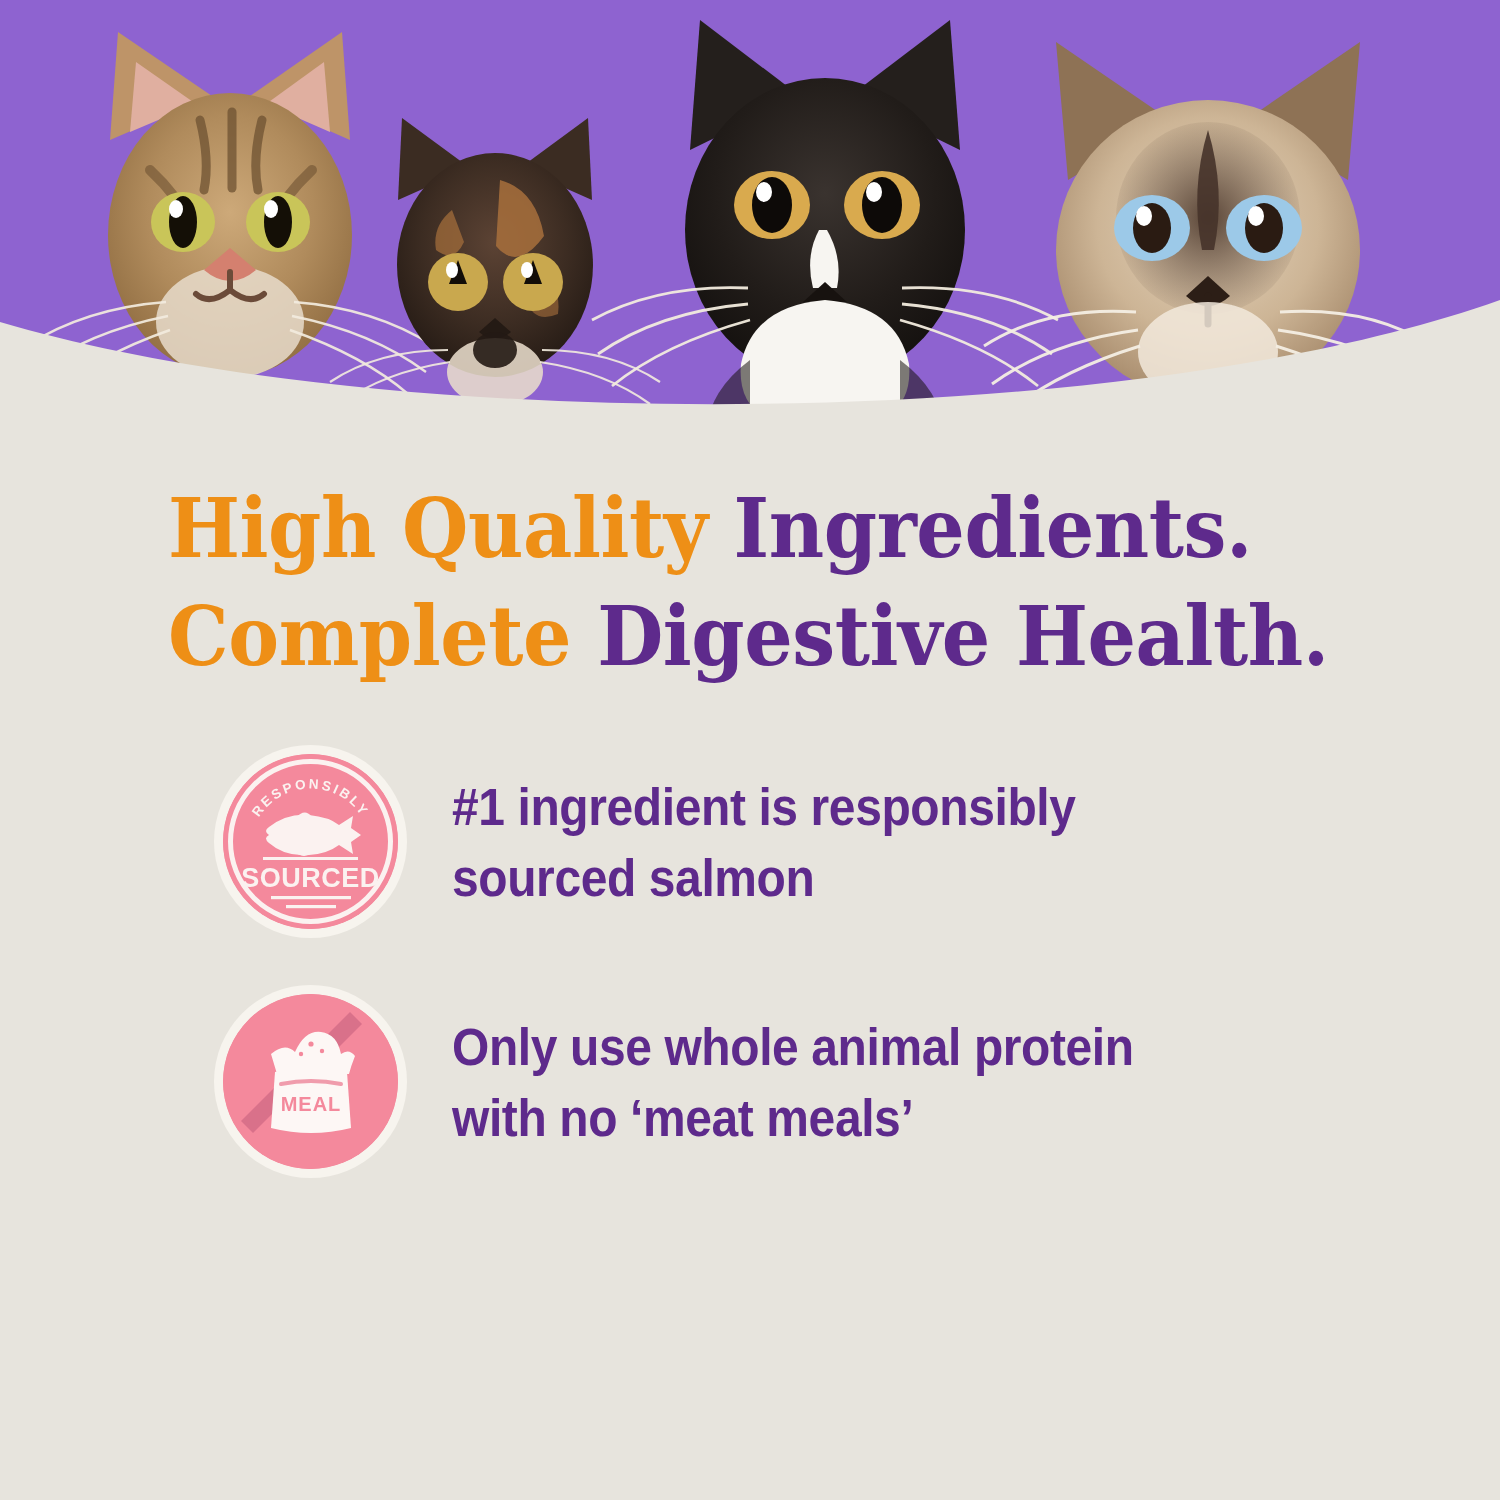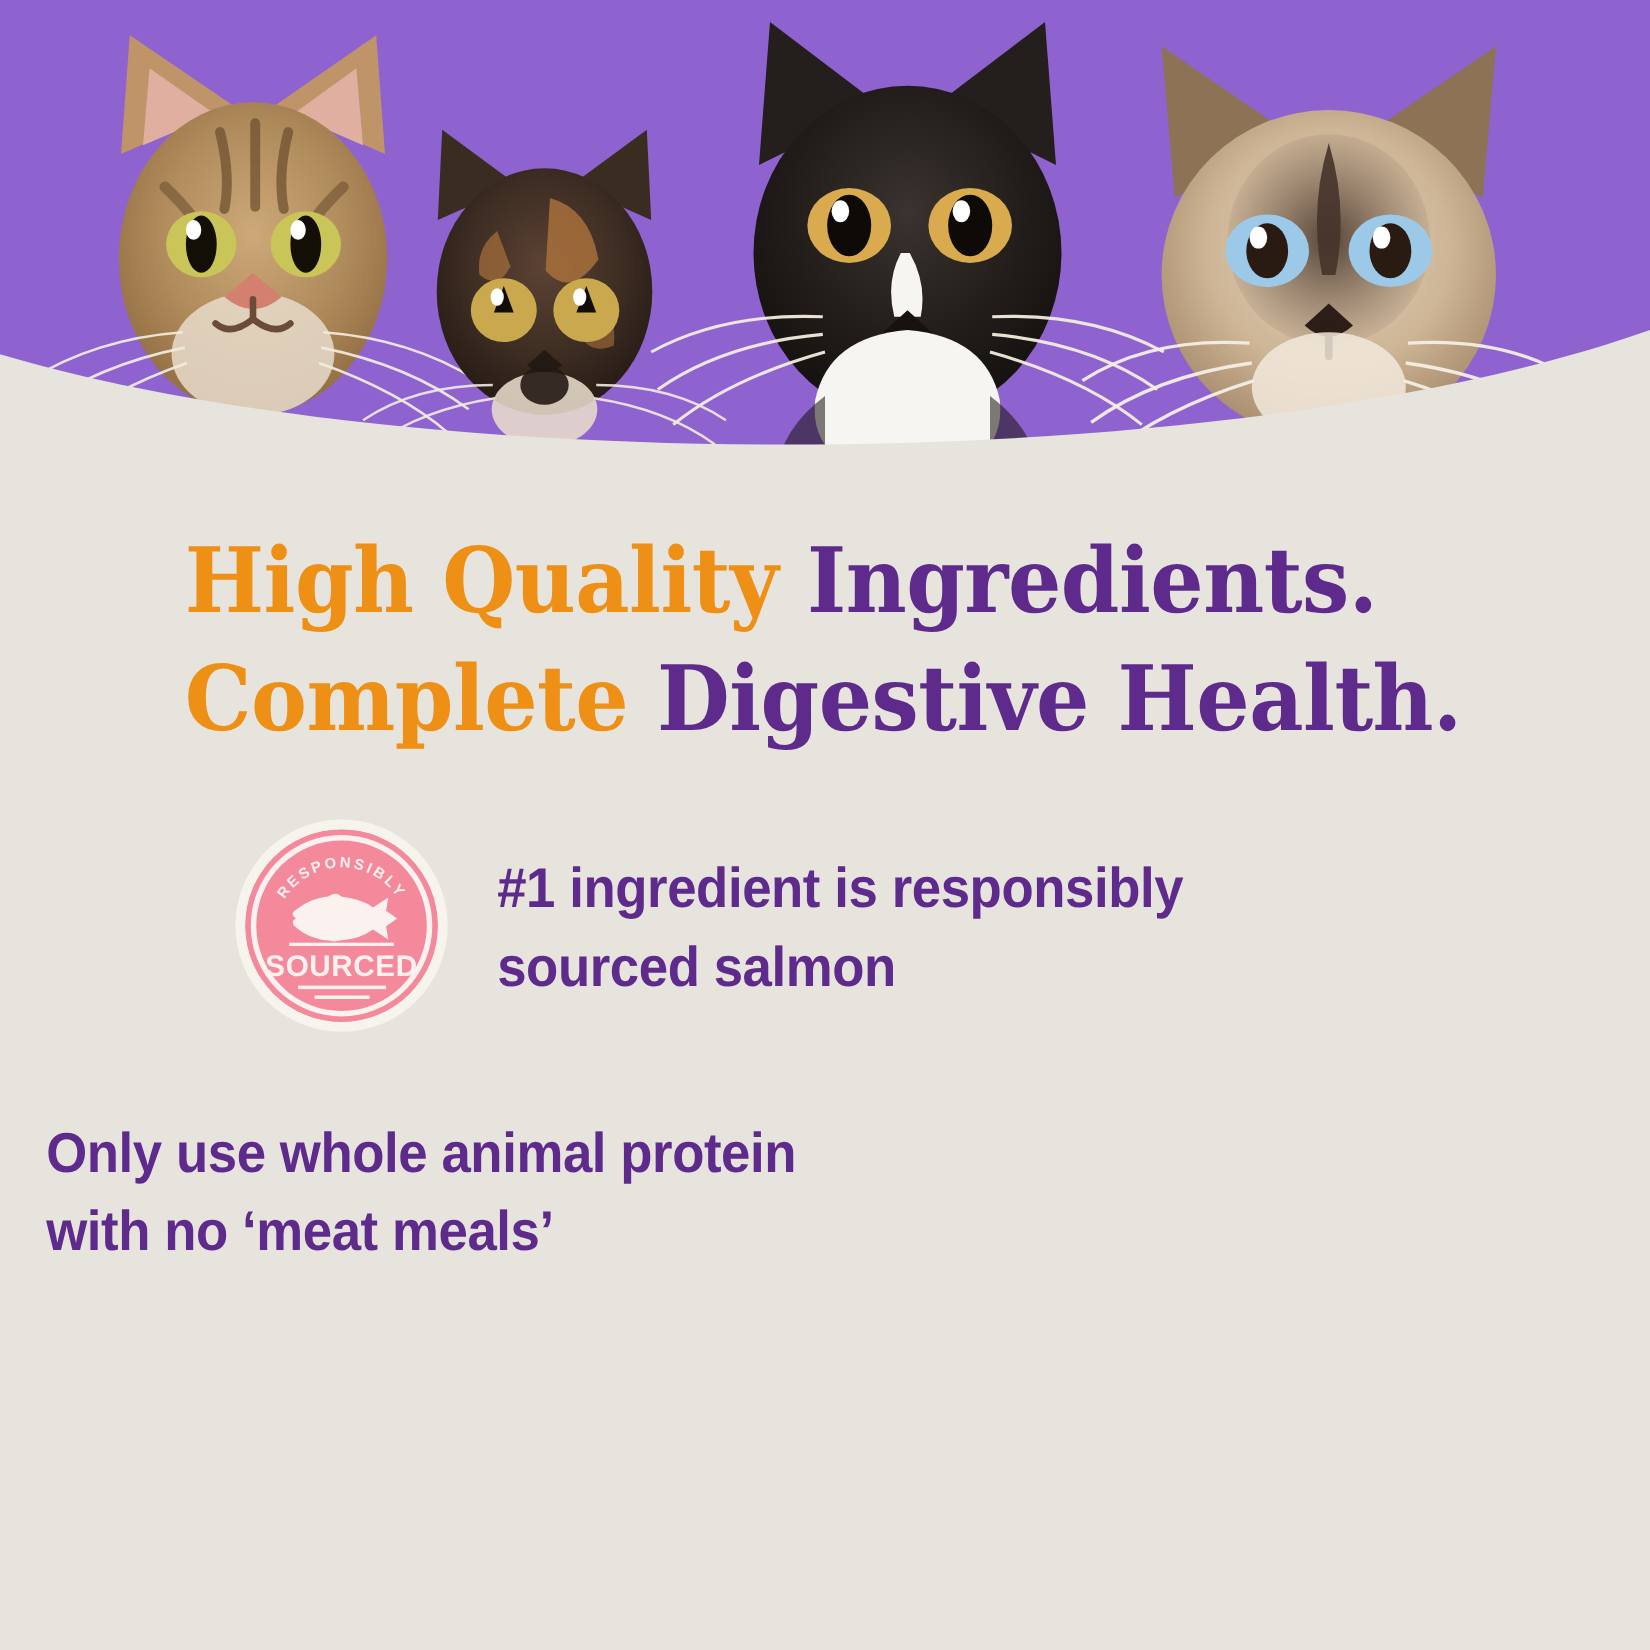--- a/index.html
+++ b/index.html
@@ -297,20 +297,39 @@
           </svg>
         </div>
       </div>
       <div class="bullet-text">
         <span class="ln">#1 ingredient is responsibly</span>
         <span class="ln">sourced salmon</span>
       </div>
     </div>
 
     <div class="bullet-row">
+      <div class="badge-wrap">
+        <div class="badge">
+          <svg viewBox="0 0 175 175">
+            <circle cx="87.5" cy="87.5" r="87.5" fill="#F4899C"></circle>
+
+            <path d="M24 133 L133 24" stroke="#D9718A" stroke-width="17" stroke-linecap="butt"></path>
+
+            <g fill="#FDF7F5">
+              <path d="M48 60 q14 -12 24 -2 q10 -22 26 -20 q16 2 20 22 q8 -6 14 2 q-4 10 -6 18 l-72 0 q-3 -10 -6 -20 Z"></path>
+              <path d="M52 78 q36 -8 72 0 l4 56 q-40 10 -80 0 Z"></path>
+            </g>
+            <path d="M58 90 q30 -6 60 0" stroke="#F09CAC" stroke-width="4" fill="none" stroke-linecap="round"></path>
+            <circle cx="88" cy="50" r="2.6" fill="#F4899C"></circle>
+            <circle cx="99" cy="57" r="2.2" fill="#F4899C"></circle>
+            <circle cx="78" cy="60" r="2.2" fill="#F4899C"></circle>
+            <text x="88" y="117" text-anchor="middle" font-family="'Liberation Sans',sans-serif" font-size="20" font-weight="700" fill="#F4899C" letter-spacing="1">MEAL</text>
+          </svg>
+        </div>
+      </div>
       <div class="bullet-text">
         <span class="ln">Only use whole animal protein</span>
         <span class="ln">with no ‘meat meals’</span>
       </div>
     </div>
 
 
   </div>
 </div>
 

